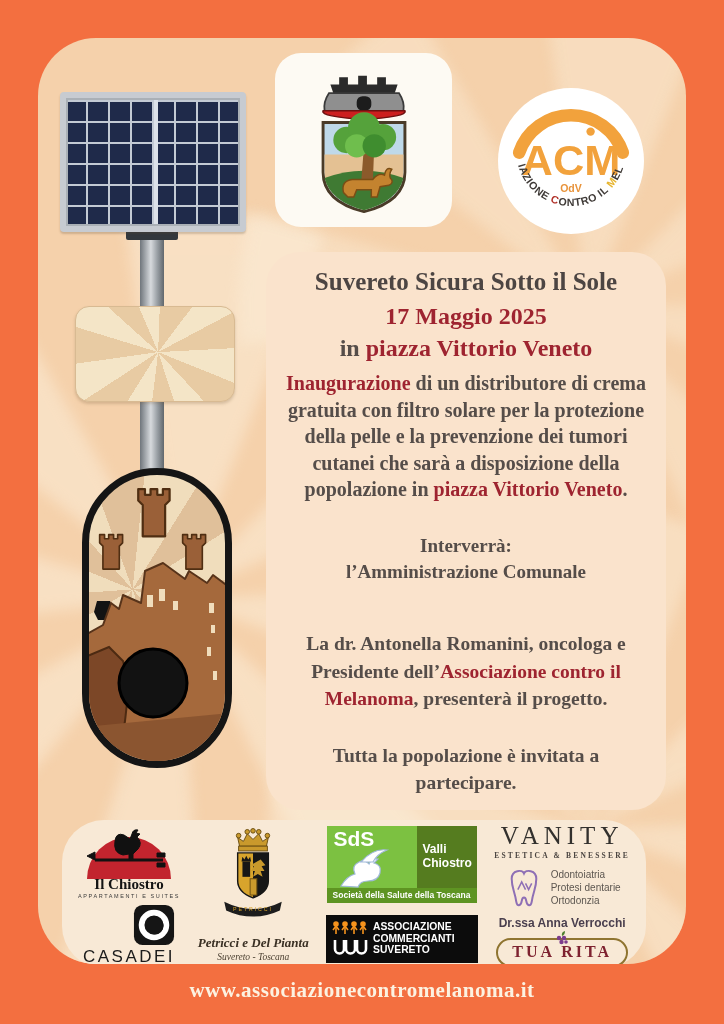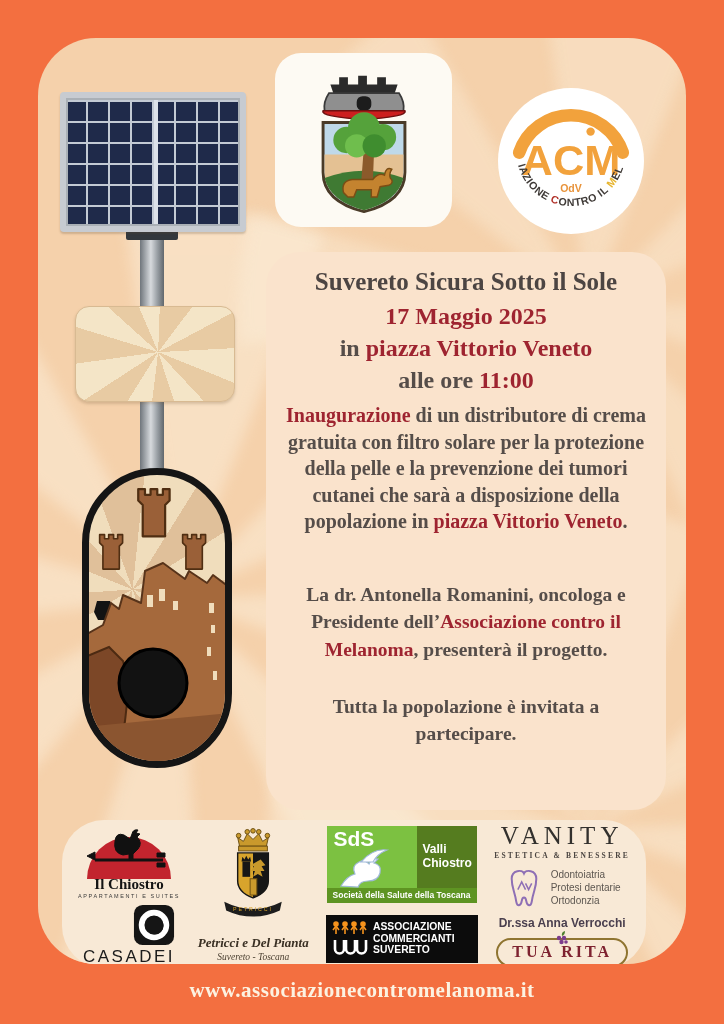--- a/index.html
+++ b/index.html
@@ -175,23 +175,24 @@
         <text font-family="Liberation Sans, sans-serif" font-weight="bold" font-size="7.6" letter-spacing="0.4">
           <textPath id="acm-ring-textpath" href="#acm-ring-path" startOffset="50%" text-anchor="middle"><tspan fill="#E8862F">A</tspan><tspan fill="#3F3A37">SSOCIAZIONE </tspan><tspan fill="#B03028">C</tspan><tspan fill="#3F3A37">ONTRO IL </tspan><tspan fill="#E7B52F">M</tspan><tspan fill="#3F3A37">ELAN</tspan><tspan fill="#CC2222">O</tspan><tspan fill="#3F3A37">MA</tspan></textPath>
         </text>
       </svg>
     </div>
 
     <div class="textbox">
       <div class="title">Suvereto Sicura Sotto il Sole</div>
       <div class="date">17 Maggio 2025</div>
       <div class="line"><span>in </span><span class="red">piazza Vittorio Veneto</span></div>
-      <div class="line"><span>alle ore </span><span class="red">11:00</span></div>
       <div class="body"><span class="red">Inaugurazione</span><span> di un distributore di crema gratuita con filtro solare per la protezione della pelle e la prevenzione dei tumori cutanei che sarà a disposizione della popolazione in </span><span class="red">piazza Vittorio Veneto</span><span>.</span></div>
       <div class="interv">
+        <div>Interverrà:</div>
+        <div>l’Amministrazione Comunale</div>
       </div>
       <div class="presenter"><span>La dr. Antonella Romanini, oncologa e Presidente dell’</span><span class="red">Associazione contro il Melanoma</span><span>, presenterà il progetto.</span></div>
       <div class="invite">Tutta la popolazione è invitata a partecipare.</div>
     </div>
 
     <div class="sponsors">
 
       <div class="col">
         <svg width="100" height="58" viewBox="0 0 100 58">
           <path d="M8 57 A42 42 0 0 1 92 57 Z" fill="#C2242E"></path>

